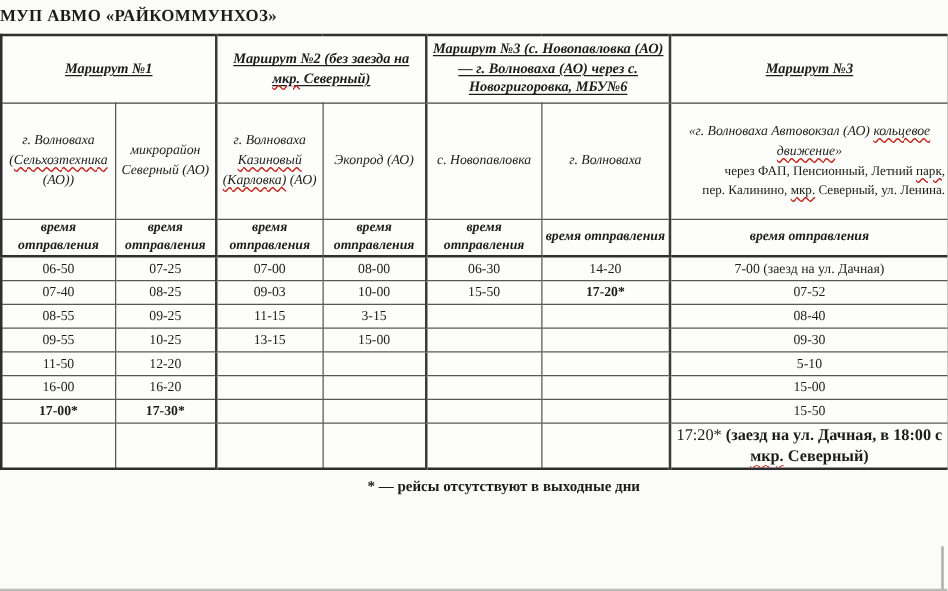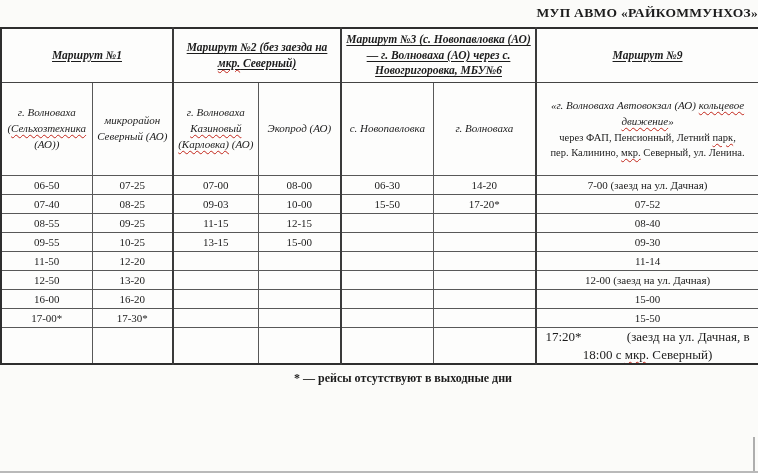--- a/index.html
+++ b/index.html
@@ -2,46 +2,46 @@
 <html><head>
 <meta charset="utf-8">
 <style>
   html,body{margin:0;padding:0;}
   body{
     width:758px;height:473px;position:relative;overflow:hidden;
     background:#fbfbf9;color:#1c1c1c;
     font-family:"Liberation Serif", serif;
   }
   .title{
-    text-align:right;font-weight:bold;font-size:13.5px;
+    text-align:left;font-weight:bold;font-size:13.5px;
     padding-top:5px;letter-spacing:.3px;height:20px;
   }
   table{
     border-collapse:collapse;table-layout:fixed;width:758px;
     margin-top:2px;border:2px solid #2e2e2e;background:#fdfdfc;
   }
   td{
     border:1px solid #585858;text-align:center;vertical-align:middle;
     padding:0 2px;overflow:hidden;
   }
   .gsep{border-left:2px solid #3a3a3a;}
   tr.hdr1 td{height:53px;font-weight:bold;font-style:italic;font-size:11.5px;border-bottom:1px solid #444;line-height:1.35;}
   .u{text-decoration:underline;text-underline-offset:2px;}
   tr.hdr2 td{height:92px;font-style:italic;font-size:11px;line-height:1.45;}
   tr.hdr3 td{height:27px;font-weight:bold;font-style:italic;font-size:11px;border-bottom:2px solid #303030;line-height:1.25;}
   tr.data td{height:18px;font-size:11px;}
   tr.last td{height:35px;font-size:13px;line-height:1.35;}
-  .b{font-weight:normal;margin-left:42px;}
+  .b{font-weight:bold;}
   .sic{
     text-decoration-line:underline;text-decoration-style:wavy;
     text-decoration-color:#c2251a;text-decoration-thickness:1px;
     text-underline-offset:2px;
   }
   .stop7-line1{font-style:italic;}
-  .stop7-rest{font-style:normal;font-size:10.5px;}
+  .stop7-rest{font-style:normal;font-size:10.5px;text-align:right;}
   .footnote{
     margin-top:6px;text-align:center;font-weight:bold;font-size:12px;
     position:relative;left:24px;
   }
   .edge-bottom{position:absolute;left:0;right:0;bottom:0;height:2px;background:#b9b9b9;}
   .edge-right{position:absolute;right:3px;top:437px;bottom:0;width:2px;background:#aeaeae;}
 </style>
 </head>
 <body>
 
@@ -56,37 +56,46 @@
     <col style="width:92px">
       <col style="width:103px">
       <col style="width:223px">
   </colgroup>
 
   <tbody>
       <tr class="hdr1">
     <td colspan="2"><span class="u">Маршрут №1</span></td>
     <td colspan="2" class="gsep"><span class="u"><span>Маршрут №2 (без заезда на </span><span class="sic">мкр.</span><span> Северный)</span></span></td>
     <td colspan="2" class="gsep"><span class="u">Маршрут №3 (с. Новопавловка (АО) — г. Волноваха (АО) через с. Новогригоровка, МБУ№6</span></td>
-    <td class="gsep"><span class="u">Маршрут №9</span></td>
+    <td class="gsep"><span class="u">Маршрут №3</span></td>
   </tr>
 
   <tr class="hdr2">
     <td><span>г. Волноваха (</span><span class="sic">Сельхозтехника</span><span> (АО))</span></td>
     <td>микрорайон Северный (АО)</td>
     <td class="gsep"><span>г. Волноваха </span><span class="sic">Казиновый</span><span> </span><span class="sic">(Карловка)</span><span> (АО)</span></td>
     <td>Экопрод (АО)</td>
     <td class="gsep">с. Новопавловка</td>
     <td>г. Волноваха</td>
     <td class="gsep">
       <div class="stop7-line1"><span>«г. Волноваха Автовокзал (АО) </span><span class="sic">кольцевое движение</span><span>»</span></div>
       <div class="stop7-rest"><span>через ФАП, Пенсионный, Летний </span><span class="sic">парк</span><span>,</span></div>
       <div class="stop7-rest"><span>пер. Калинино, </span><span class="sic">мкр.</span><span> Северный, ул. Ленина.</span></div>
     </td>
   </tr>
 
+  <tr class="hdr3">
+    <td>время отправления</td>
+    <td>время отправления</td>
+    <td class="gsep">время отправления</td>
+    <td>время отправления</td>
+    <td class="gsep">время отправления</td>
+    <td>время отправления</td>
+    <td class="gsep">время отправления</td>
+  </tr>
 
   <tr class="data">
     <td>06-50</td>
     <td>07-25</td>
     <td class="gsep">07-00</td>
     <td>08-00</td>
     <td class="gsep">06-30</td>
     <td>14-20</td>
     <td class="gsep">7-00 (заезд на ул. Дачная)</td>
   </tr>
@@ -96,51 +105,42 @@
     <td class="gsep">09-03</td>
     <td>10-00</td>
     <td class="gsep">15-50</td>
     <td class="b">17-20*</td>
     <td class="gsep">07-52</td>
   </tr>
   <tr class="data">
     <td>08-55</td>
     <td>09-25</td>
     <td class="gsep">11-15</td>
-    <td>12-15</td>
+    <td>3-15</td>
     <td class="gsep"></td>
     <td></td>
     <td class="gsep">08-40</td>
   </tr>
   <tr class="data">
     <td>09-55</td>
     <td>10-25</td>
     <td class="gsep">13-15</td>
     <td>15-00</td>
     <td class="gsep"></td>
     <td></td>
     <td class="gsep">09-30</td>
   </tr>
   <tr class="data">
     <td>11-50</td>
     <td>12-20</td>
     <td class="gsep"></td>
     <td></td>
     <td class="gsep"></td>
     <td></td>
-    <td class="gsep">11-14</td>
-  </tr>
-  <tr class="data">
-    <td>12-50</td>
-    <td>13-20</td>
-    <td class="gsep"></td>
-    <td></td>
-    <td class="gsep"></td>
-    <td></td>
-    <td class="gsep">12-00 (заезд на ул. Дачная)</td>
+    <td class="gsep">5-10</td>
   </tr>
   <tr class="data">
     <td>16-00</td>
     <td>16-20</td>
     <td class="gsep"></td>
     <td></td>
     <td class="gsep"></td>
     <td></td>
     <td class="gsep">15-00</td>
   </tr>

